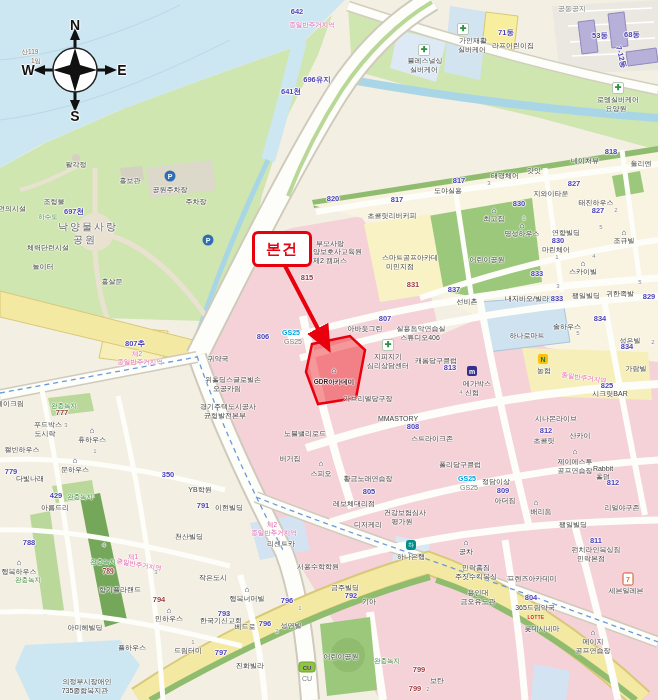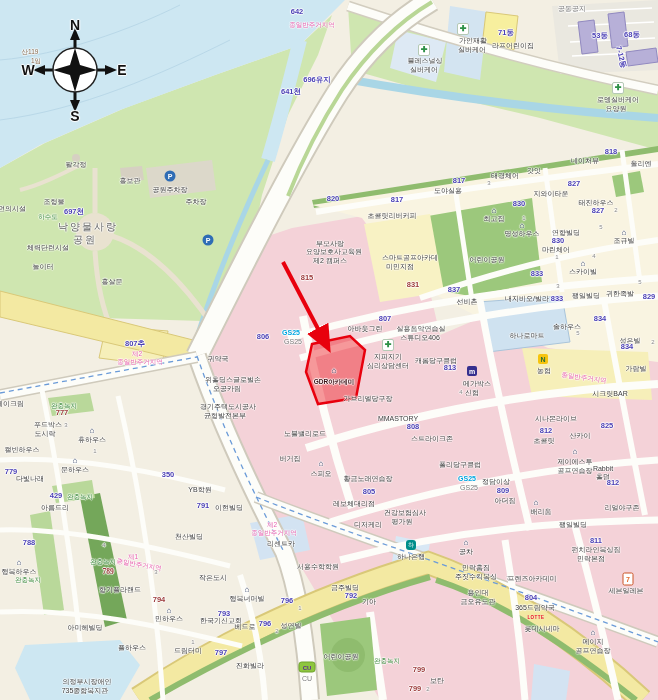--- a/index.html
+++ b/index.html
@@ -246,21 +246,21 @@
       <span class="lbl" style="left: 527px; top: 298px;">내지비오/빌라</span>
       <span class="lbl c-num" style="left: 557px; top: 299px;">833</span>
       <span class="lbl" style="left: 586px; top: 295px;">팽일빌딩</span>
       <span class="lbl" style="left: 620px; top: 293px;">귀한족발</span>
       <span class="lbl c-num" style="left: 649px; top: 297px;">829</span>
       <span class="lbl" style="left: 567px; top: 326px;">솔하우스</span>
       <span class="lbl c-num" style="left: 600px; top: 319px;">834</span>
       <span class="lbl" style="left: 630px; top: 340px;">성은빌</span>
       <span class="lbl c-num" style="left: 627px; top: 347px;">834</span>
       <span class="lbl" style="left: 636px; top: 368px;">가람빌</span>
-      <span class="lbl c-num" style="left: 607px; top: 386px; margin-top: 40px;">825</span>
+      <span class="lbl c-num" style="left: 607px; top: 386px;">825</span>
       <span class="lbl" style="left: 610px; top: 393px;">시크릿BAR</span>
       <span class="lbl c-pink" style="left: 584px; top: 378px; transform: translate(-50%, -50%) rotate(8deg);">종일반주거지역</span>
       <span class="lbl" style="left: 487px; top: 259px;">어린이공원</span>
       <span class="lbl c-numred" style="left: 413px; top: 285px;">831</span>
       <span class="lbl" style="left: 410px; top: 257px;">스마트골프아카데</span>
       <span class="lbl" style="left: 400px; top: 266px;">미민지점</span>
       <span class="lbl" style="left: 330px; top: 243px;">부모사랑</span>
       <span class="lbl" style="left: 334px; top: 251px;">요양보호사교육원</span>
       <span class="lbl" style="left: 330px; top: 260px;">제2 캠퍼스</span>
       <span class="lbl c-numred" style="left: 307px; top: 278px;">815</span>
@@ -442,13 +442,16 @@
 
   <svg id="arrow-layer" width="658" height="700" viewBox="0 0 658 700">
     <defs>
       <marker id="ah" markerWidth="8" markerHeight="8" refX="5" refY="3" orient="auto">
         <polygon points="0,0 7,3 0,6" fill="#e8000d"></polygon>
       </marker>
     </defs>
     <line x1="283" y1="262" x2="327" y2="346" stroke="#e8000d" stroke-width="4" marker-end="url(#ah)"></line>
   </svg>
 
+  <div id="callout">
+    <span>본건</span>
+  </div>
 </div>
 
 </body></html>

